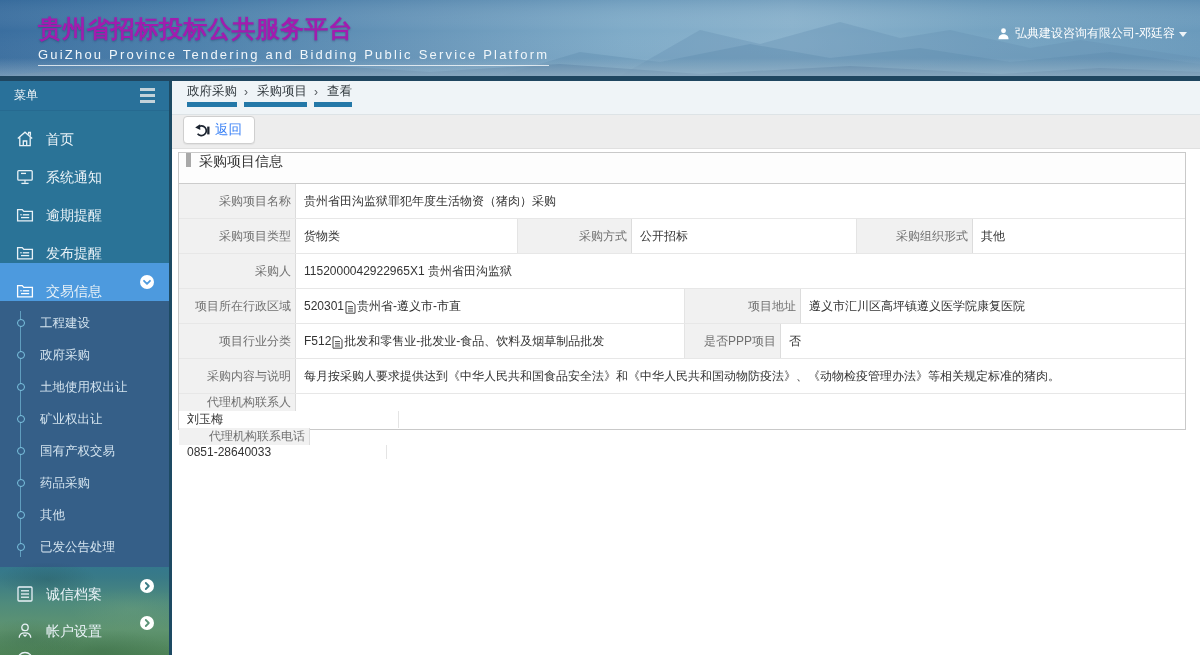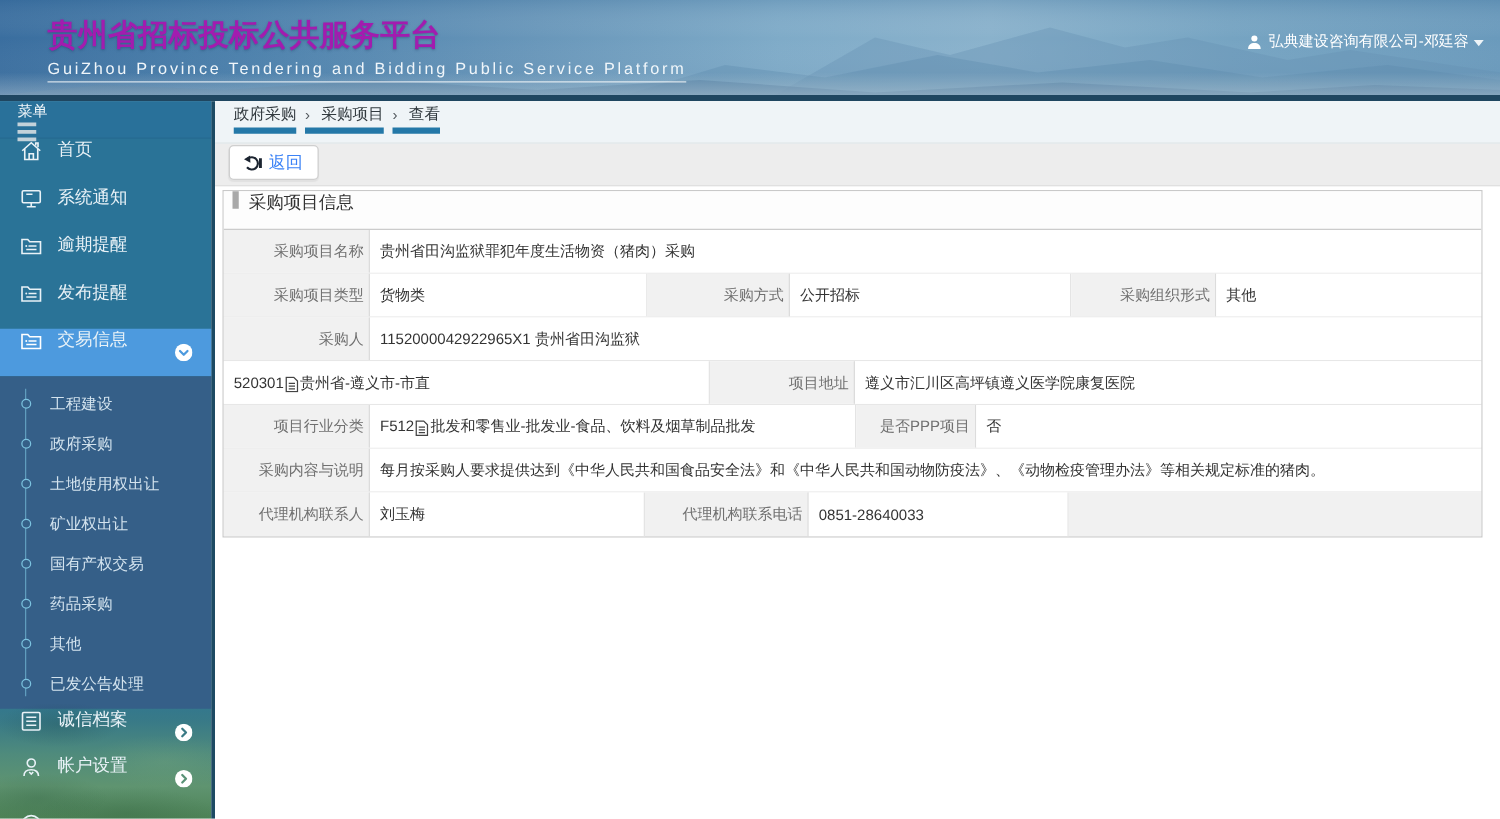--- a/index.html
+++ b/index.html
@@ -30,26 +30,26 @@
     background:linear-gradient(180deg,#2a7397 0%,#2a7397 80.5%,#397a87 86.5%,#4f8b7c 91%,#5f9470 95.5%,#4d8256 100%);
   }
   .sidebar::after { content:""; position:absolute; left:0; right:0; bottom:0; height:92px; pointer-events:none;
     background:
       radial-gradient(70px 26px at 28% 18%, rgba(20,60,65,.22), transparent 70%),
       radial-gradient(90px 30px at 78% 50%, rgba(160,195,130,.14), transparent 70%),
       radial-gradient(80px 28px at 18% 82%, rgba(25,70,45,.2), transparent 70%),
       radial-gradient(100px 30px at 60% 95%, rgba(30,75,45,.18), transparent 70%);
   }
   .bottom-group { position:relative; z-index:1; }
-  .menu-bar { height:30px; display:flex; justify-content:space-between;
-    padding:0 14px; background:#29719a; border-bottom:1px solid rgba(0,0,0,.06);flex-direction:column; }
+  .menu-bar { height:30px; display:flex; align-items:center; justify-content:space-between;
+    padding:0 14px; background:#29719a; border-bottom:1px solid rgba(0,0,0,.06); }
   .menu-bar .menu-label { color:#f2f7fa; font-size:12px; }
   .hamburger { display:flex; flex-direction:column; gap:3px; cursor:pointer; }
   .hamburger span { display:block; width:15px; height:3px; background:#c3d2da; }
-  .nav-item { height:38px; display:flex; align-items:flex-start; cursor:pointer; position:relative; }
+  .nav-item { height:38px; display:flex; align-items:flex-end; cursor:pointer; position:relative; }
   .nav-item .nicon { width:20px; height:20px; margin-left:15px; display:flex; align-items:center; justify-content:center; }
   .nav-item .nlabel { color:#e9f2f7; font-size:14px; margin-left:11px; }
   .nav-item.active { background:#4d9ade; }
   .nav-item .chev { position:absolute; right:15px; top:50%; margin-top:-7px; }
   .bottom-group .nav-item { height:37px; }
   .submenu { background:#355f88; padding:6px 0 4px 0; position:relative; }
   .submenu::before { content:""; position:absolute; left:20px; top:10px; bottom:10px; width:1px; background:rgba(120,190,220,.65); }
   .sub-item { height:32px; display:flex; align-items:center; position:relative; cursor:pointer; }
   .sub-item .bullet { position:absolute; left:17px; top:50%; margin-top:-4px; width:8px; height:8px; border-radius:50%;
     border:1px solid #7cc3e0; background:#355f88; }
@@ -64,21 +64,21 @@
   .crumb-sep { color:#555b60; font-size:12px; margin-right:9px; }
   .toolbar { height:34px; background:#ededed; border-bottom:1px solid #e0e0e0; display:flex; align-items:flex-start; padding:1px 0 0 11px; }
   .btn-back { display:flex; align-items:center; gap:5px; background:#fff; border:1px solid #cfcfcf; border-radius:4px;
     height:28px; padding:0 12px 0 10px; font-size:13.5px; color:#3b82f6; cursor:pointer; box-shadow:0 1px 1px rgba(0,0,0,.05);
     font-family:"Liberation Sans", sans-serif; }
   .panel { margin-top:3px; margin-left:6px; width:1008px; border:1px solid #c9c9c9; background:#fff; }
   .panel-head { height:31px; display:flex; border-bottom:1px solid #ccc; background:#fdfdfd; }
   .panel-marker { width:5px; height:14px; background:#a9a9a9; margin-left:7px; }
   .panel-title { font-size:14px; color:#333; margin-left:8px; }
   .trow { display:flex; height:35px; border-bottom:1px solid #e7e7e7; }
-  .trow:last-child { border-bottom:none; }
+  .trow:last-child { border-bottom:none;flex-direction:column; }
   .tcell { display:flex; align-items:center; font-size:12px; overflow:hidden; white-space:nowrap; }
   .tlabel { background:#f1f1f1; color:#707070; justify-content:flex-end; padding-right:4px; border-right:1px solid #dcdcdc; }
   .tvalue { background:#fff; color:#333; padding-left:8px; border-right:1px solid #e4e4e4; }
   .tvalue.last { border-right:none; flex:1; }
   .tfill { background:#f1f1f1; flex:1; }
   .w-label1 { width:117px; flex:none; }
   .doc-ico { display:inline-flex; margin:0 1px; position:relative; top:1px; }
 </style>
 </head>
 <body>
@@ -331,20 +331,21 @@
       <div class="tcell tlabel" style="width:116px; flex:none;">采购组织形式</div>
       <div class="tcell tvalue last">其他</div>
     </div>
 
     <div class="trow">
       <div class="tcell tlabel w-label1">采购人</div>
       <div class="tcell tvalue last">1152000042922965X1 贵州省田沟监狱</div>
     </div>
 
     <div class="trow">
+      <div class="tcell tlabel w-label1">项目所在行政区域</div>
       <div class="tcell tvalue" style="width:389px; flex:none;">
         <span>520301</span>
         <span class="doc-ico">
           <svg width="11" height="13" viewBox="0 0 11 13" fill="none" stroke="#444" stroke-width="1">
             <path d="M1 .8 h6 l3 3 v8.4 h-9 Z"></path>
               <path d="M3 5.6 h5"></path>
               <path d="M3 7.8 h5"></path>
               <path d="M3 10 h5"></path>
           </svg>
         </span>

